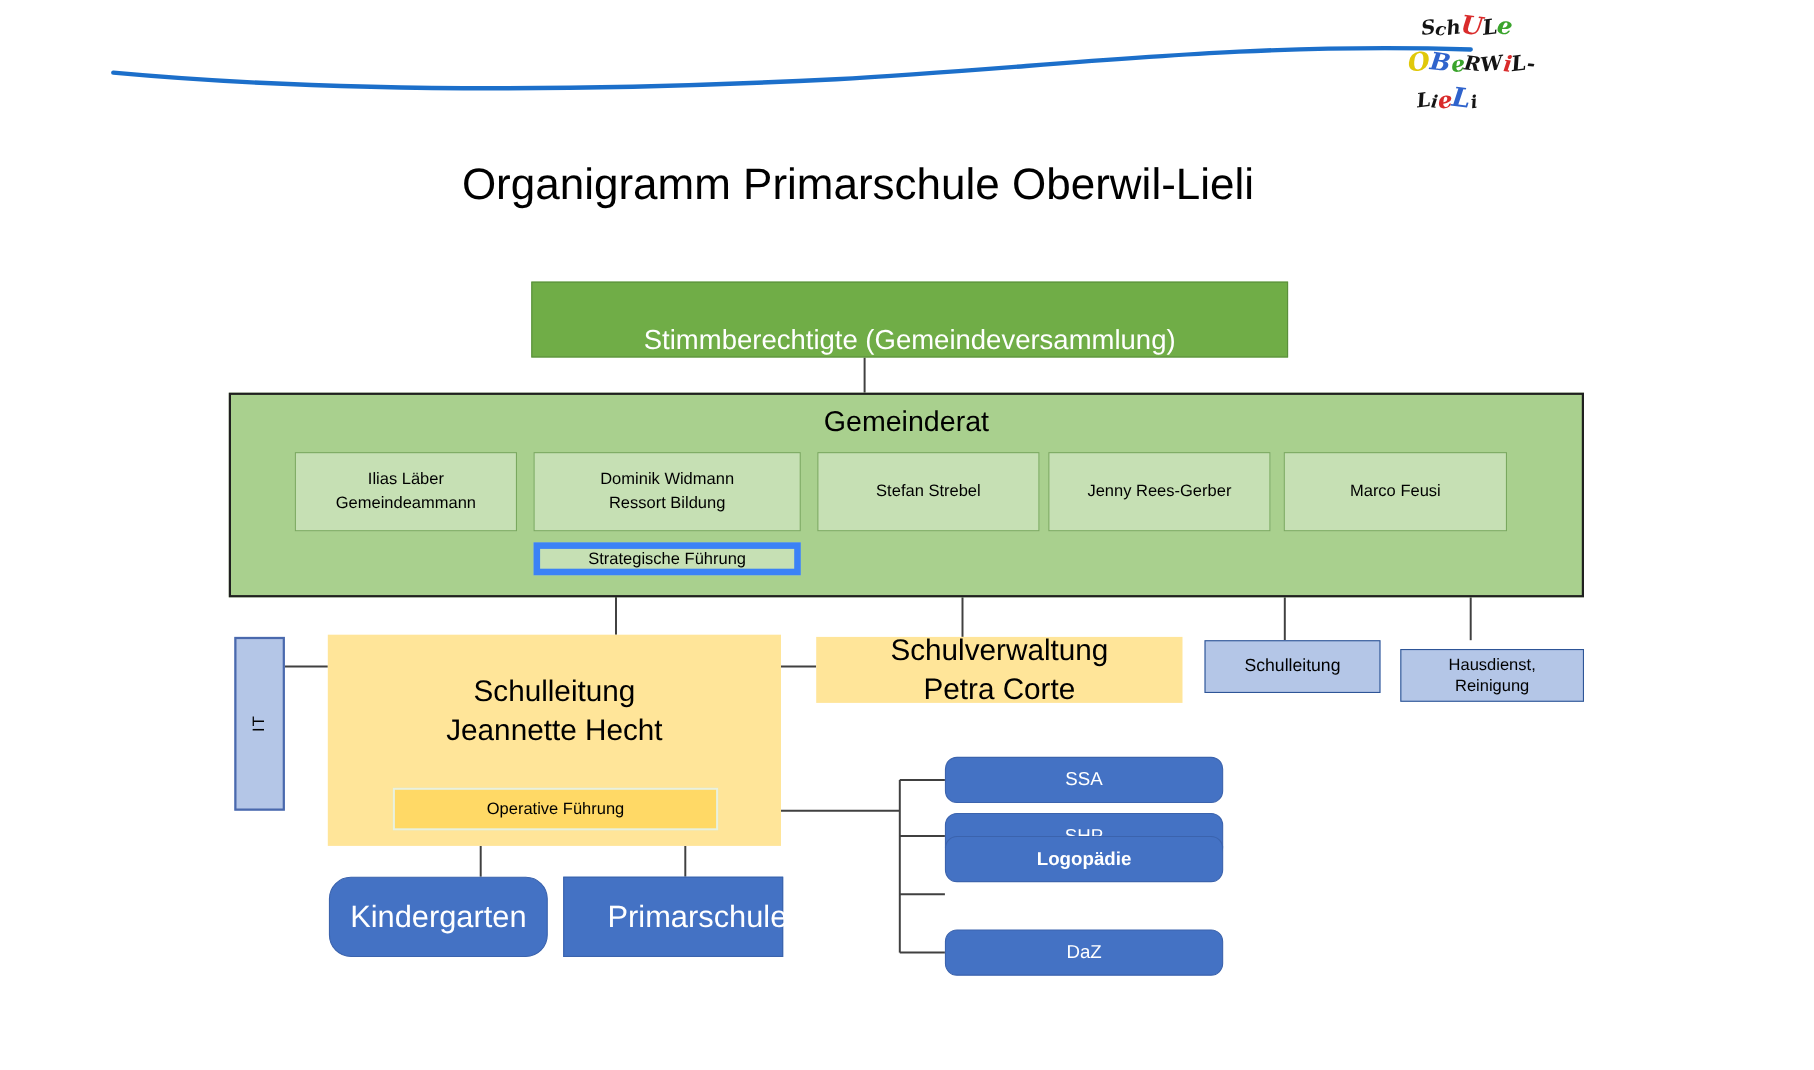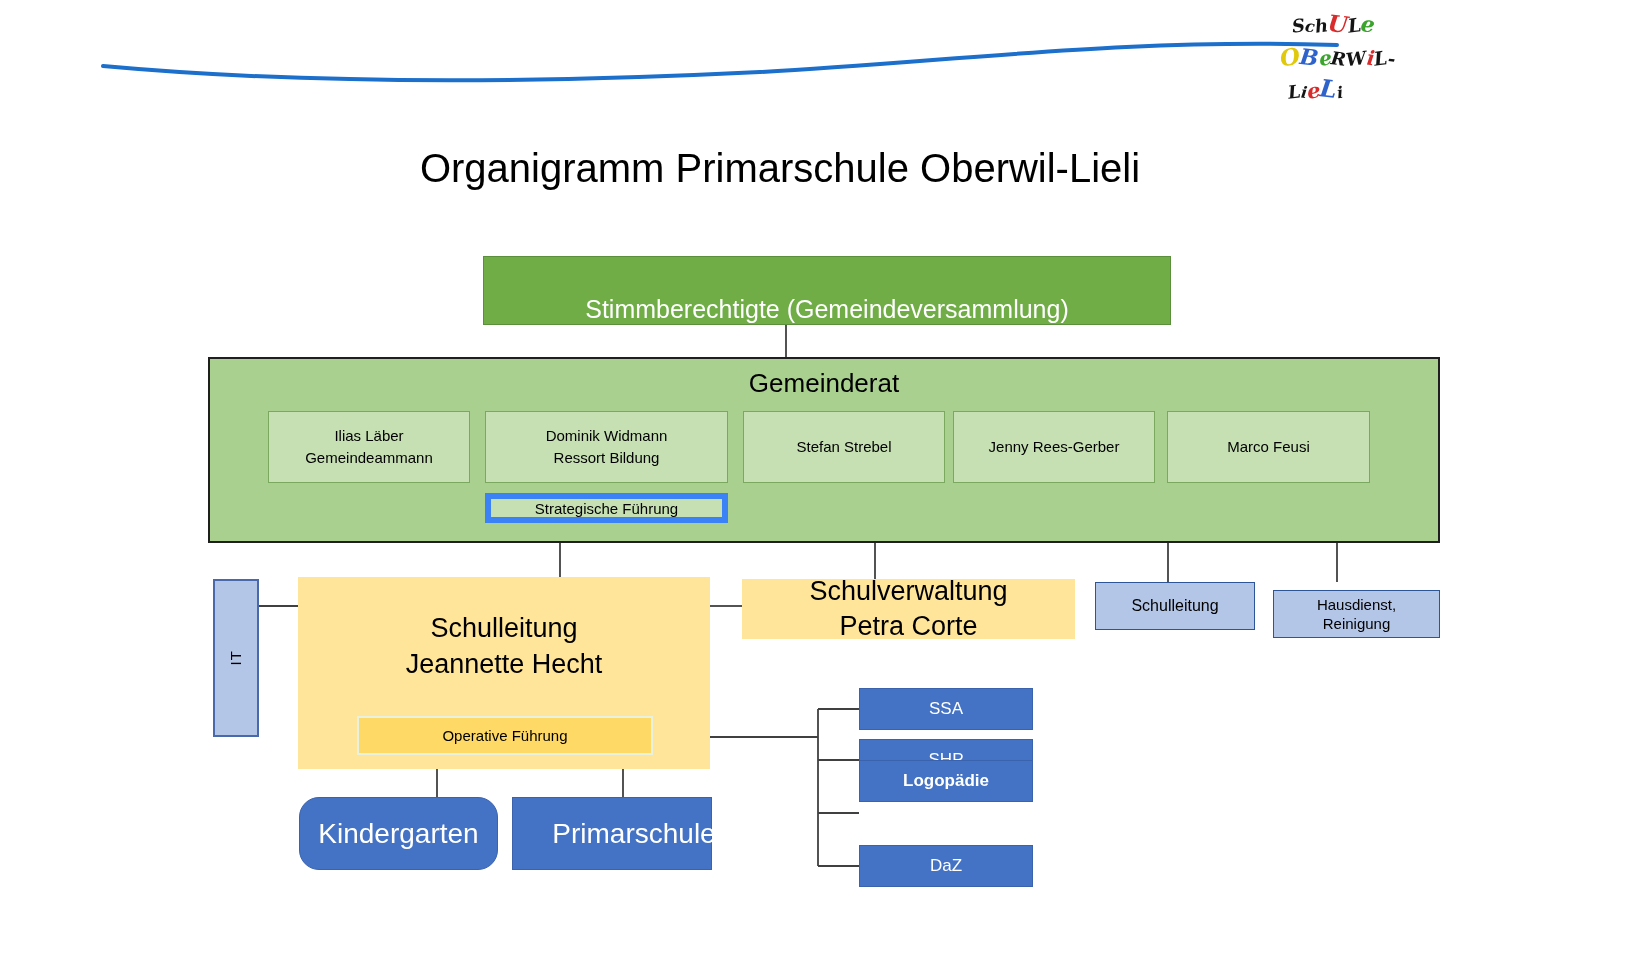--- a/index.html
+++ b/index.html
@@ -45,21 +45,21 @@
   .lblue{background:#B4C6E7;border:1.5px solid #2E5597;font-size:16px;line-height:1.3;}
   .itbox{left:213px;top:579px;width:46px;height:158px;border:2px solid #4a69ad;}
   .itbox span{transform:rotate(-90deg);font-size:15px;letter-spacing:1px;}
   .tages{left:1095px;top:582px;width:160px;height:48px;}
   .hausdienst{left:1273px;top:550px;width:167px;height:48px;font-size:15px;margin-top:40px;}
 
   
   .dblue{background:#4472C4;border:1px solid #3b63ad;color:#ffffff;}
   .kiga{left:299px;top:797px;width:199px;height:73px;font-size:28px;border-radius:20px;}
   .prim{left:512px;top:797px;width:200px;height:73px;font-size:28px;padding-left:44px;}
-  .svc{left:859px;width:174px;height:42px;font-size:17px;}
+  .svc{left:859px;width:253px;height:42px;font-size:17px;border-radius:11px;}
   .svc0{top:688px;} .svc1{top:739px;} .svc2{top:760px;font-weight:bold;} .svc3{top:845px;}
 
   
   .logo{left:1278px;top:2px;width:160px;height:105px;z-index:2;
     font-family:"DejaVu Serif",serif;font-style:italic;}
   .logo-line{display:flex;align-items:flex-end;height:33px;}
   .logo-line.l1{margin-left:14px;}
   .logo-line.l2{margin-left:2px;}
   .logo-line.l3{margin-left:10px;}
   .logo-letter{display:inline-block;font-weight:bold;line-height:1;}

